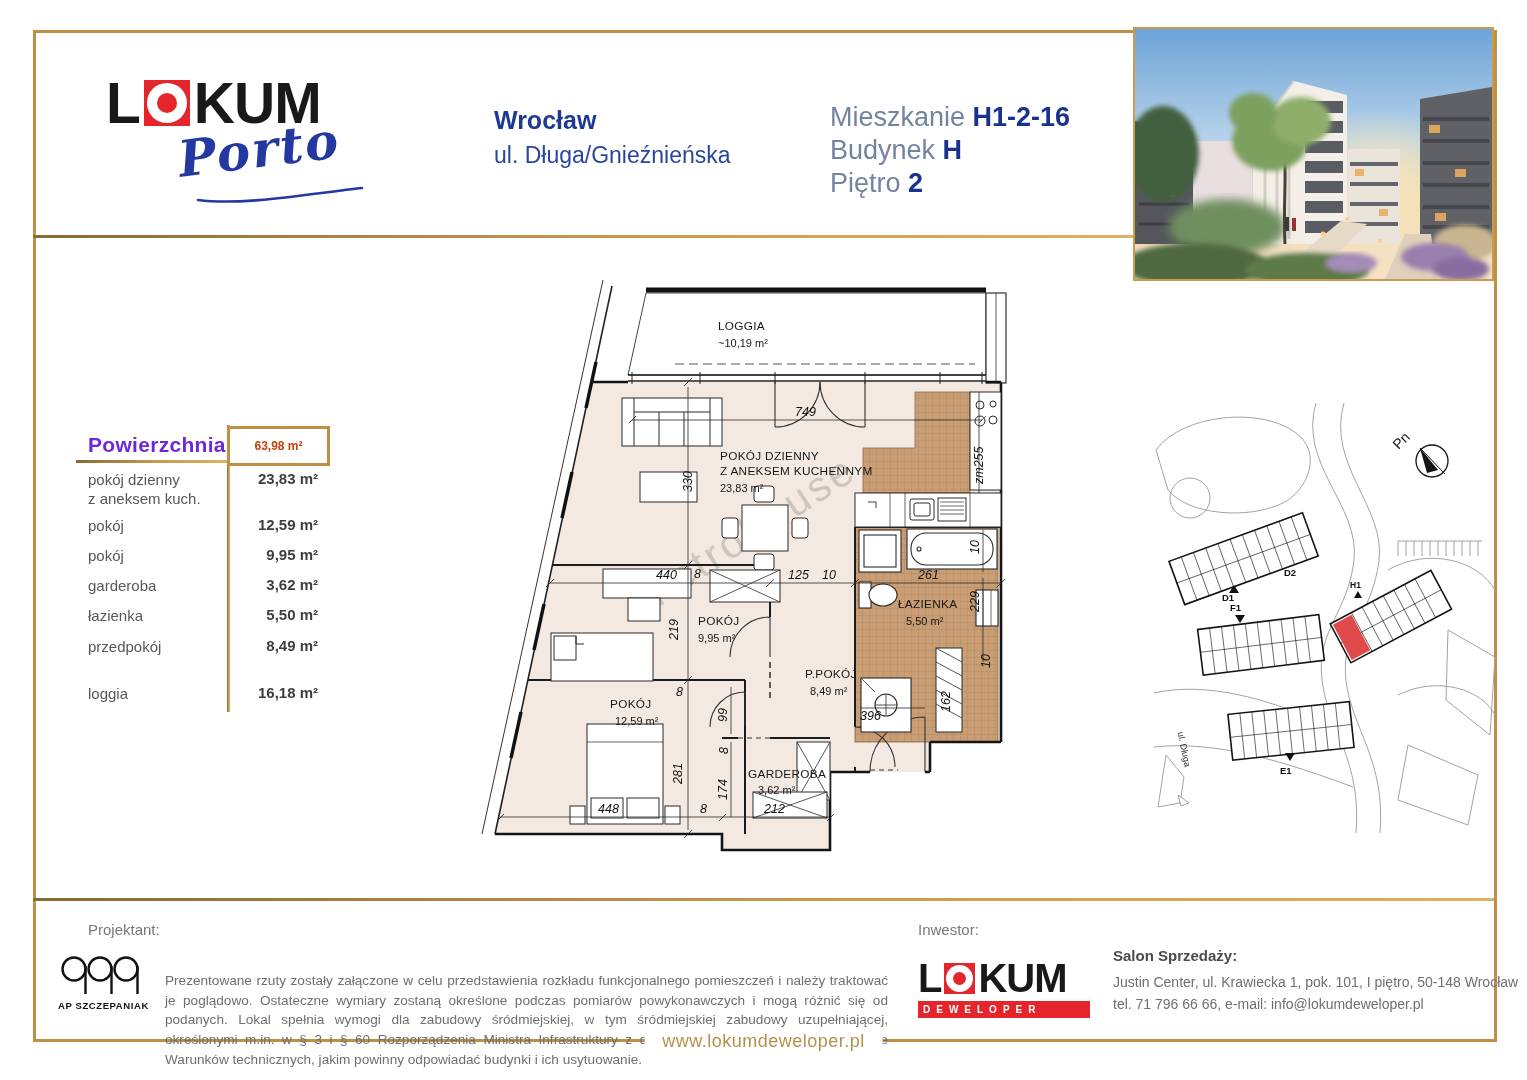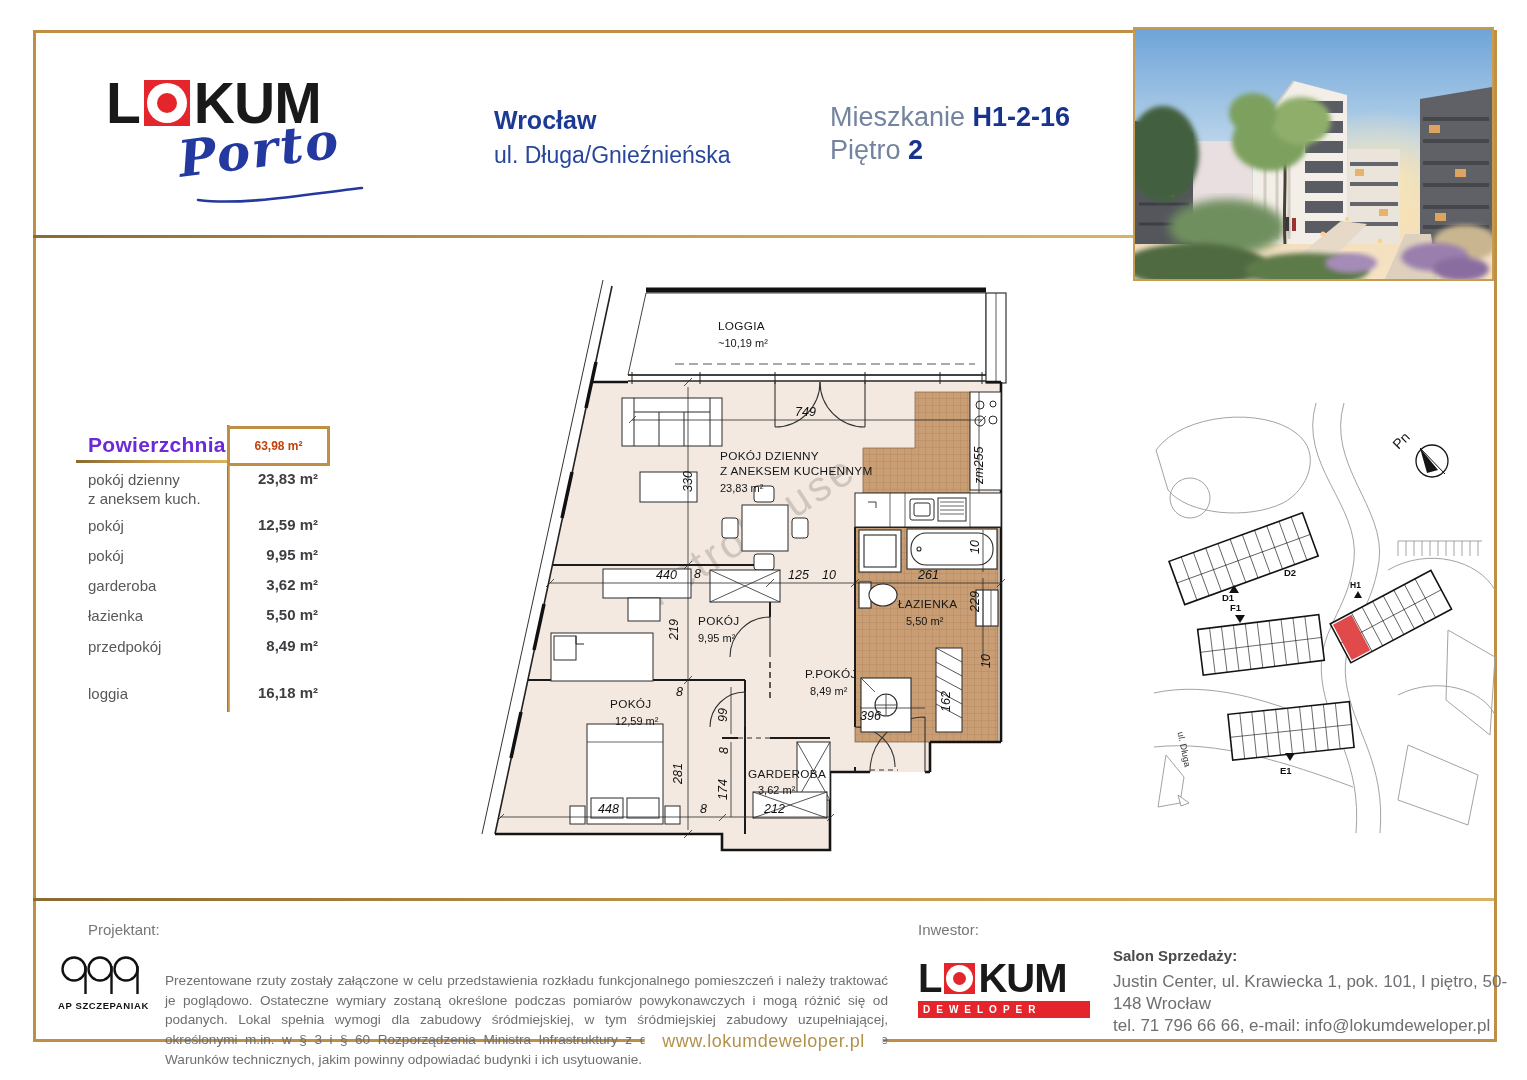--- a/index.html
+++ b/index.html
@@ -58,21 +58,21 @@
   #lokum-dev{left:918px;top:958px;width:172px;}
   #lokum-dev .row1{display:flex;align-items:center;height:40px;}
   #lokum-dev .lokum-letters{font-size:40px;}
   #lokum-dev .omark{width:31px;height:31px;margin:0 3px;}
   #lokum-dev .omark::before{inset:2px;}
   #lokum-dev .omark::after{inset:9px;}
   #dev-bar{margin-top:3px;background:#e4252b;color:#fff;font-size:10px;font-weight:bold;
            letter-spacing:6px;text-align:left;padding:3px 0 3px 5px;}
   #sales{left:1113px;top:947px;}
   #sales .title{font-size:15px;font-weight:bold;color:#4b4b4f;margin-bottom:7px;}
-  #sales .line{font-size:17px;color:#6f6f73;line-height:22px;}
+  #sales .line{font-size:14px;color:#6f6f73;line-height:22px;}
   #website{left:50%;top:1029px;transform:translateX(-50%);background:#fff;padding:2px 18px;
            font-size:18px;color:#b3914b;letter-spacing:.5px;text-decoration:none;}
 </style>
 </head>
 <body>
 
 <div id="page">
 
   <div class="abs" id="frame"></div>
   <div class="abs gold-line" id="header-divider"></div>
@@ -88,20 +88,21 @@
     <path d="M2,14 C50,20 118,7 166,2" stroke="#2439a0" stroke-width="2.6" fill="none" stroke-linecap="round"></path>
   </svg>
 
   <div class="abs" id="city-block">
     <div id="city">Wrocław</div>
     <div id="street">ul. Długa/Gnieźnieńska</div>
   </div>
 
   <div class="abs" id="apt-block">
     <div><span>Mieszkanie</span> <b>H1-2-16</b></div>
+    <div><span>Budynek</span> <b>H</b></div>
     <div><span>Piętro</span> <b>2</b></div>
   </div>
 
   <div class="abs" id="photo">
     <svg width="357" height="250" viewBox="0 0 357 250">
       <defs>
         <linearGradient id="sky" x1="0" y1="0" x2="0" y2="1">
           <stop offset="0" stop-color="#6ea4d8"></stop>
             <stop offset="0.45" stop-color="#b9d4ea"></stop>
           <stop offset="0.75" stop-color="#eedcbe"></stop>

